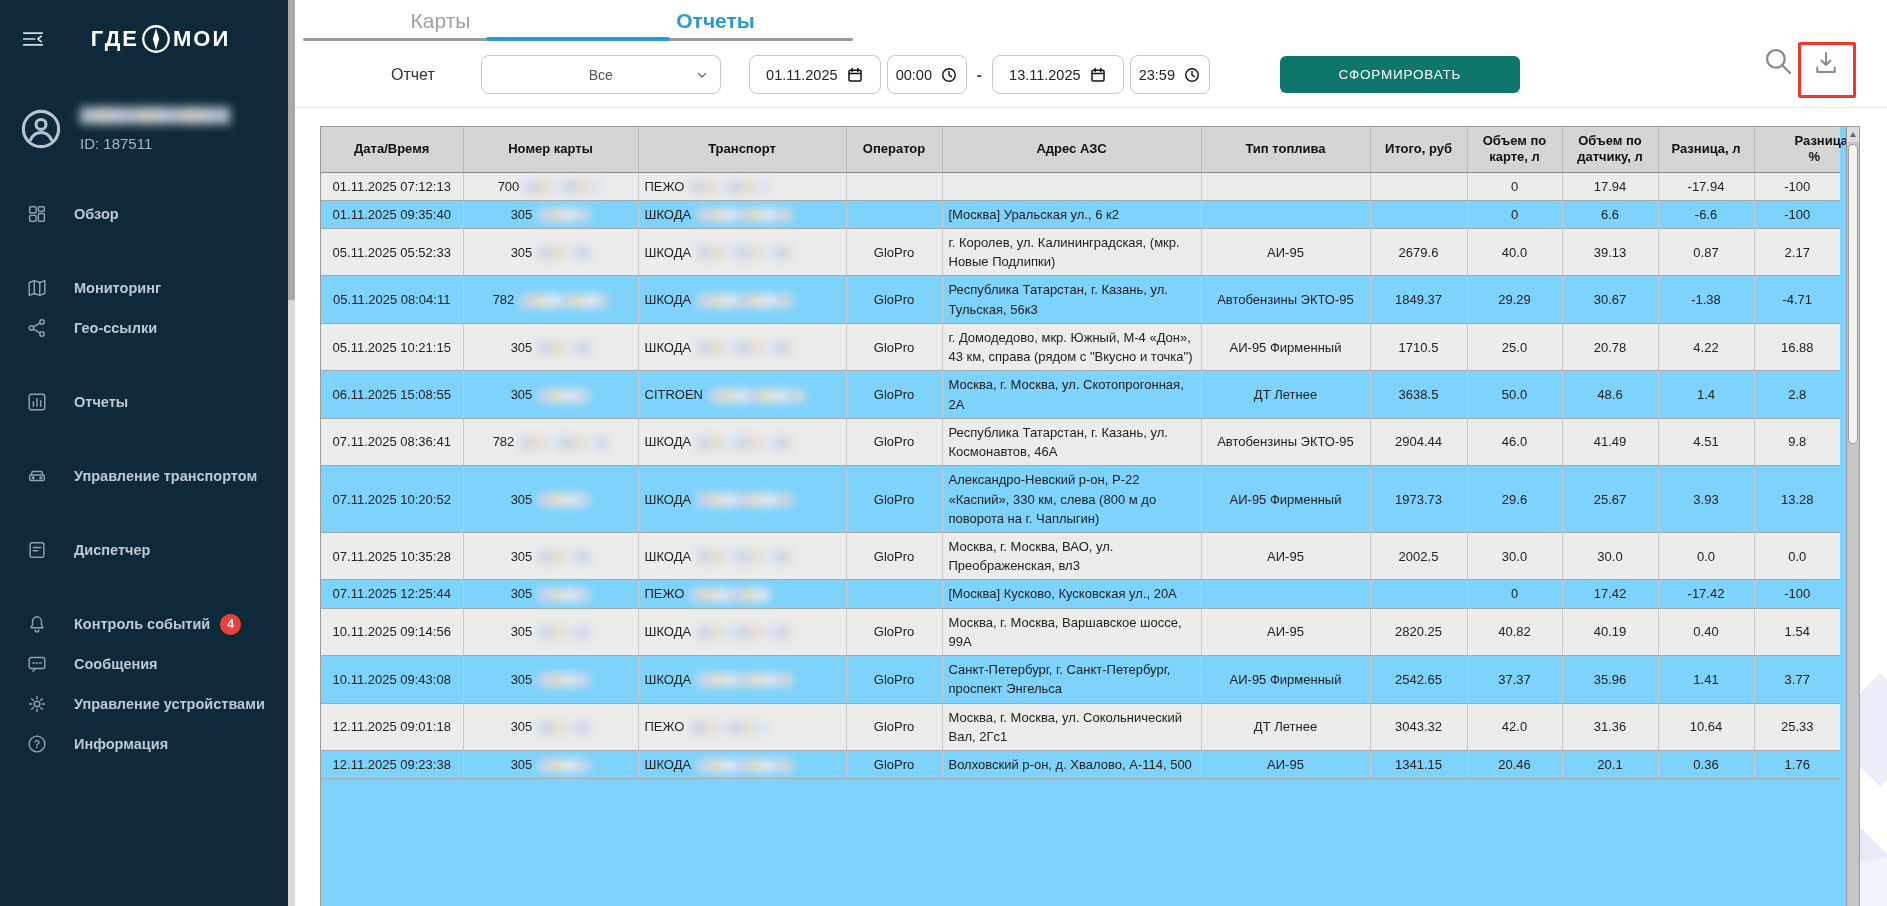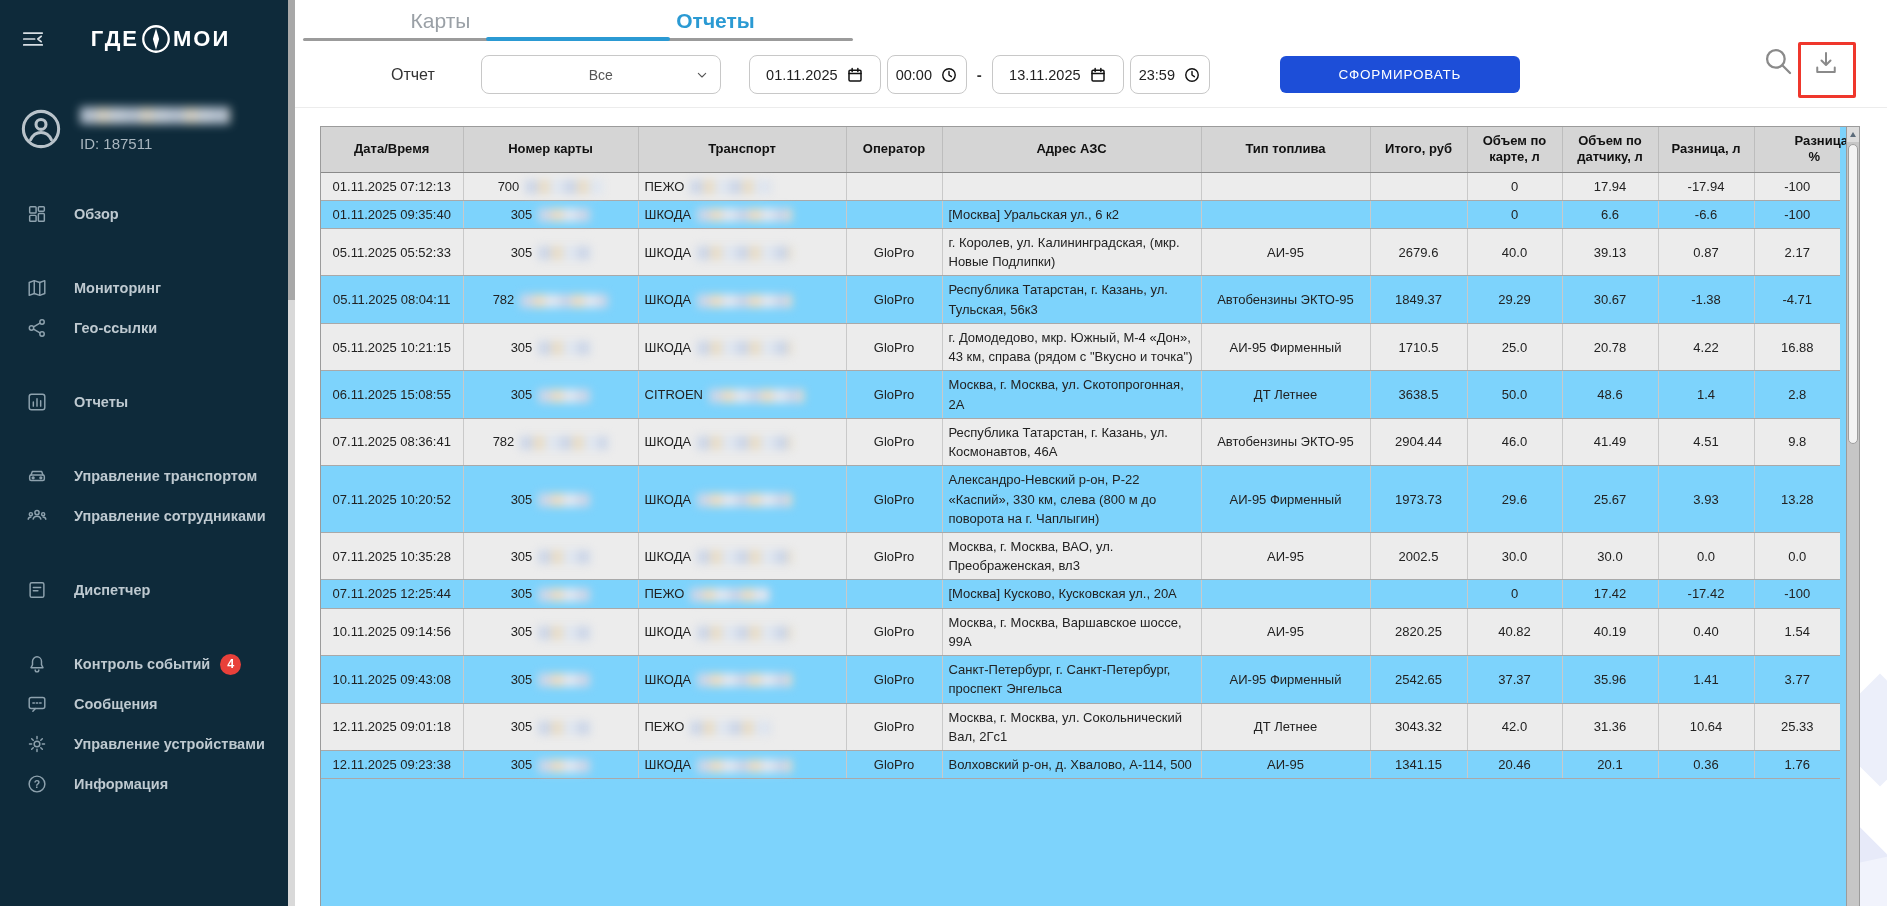--- a/index.html
+++ b/index.html
@@ -43,21 +43,21 @@
   .filters { position:absolute; top:41px; left:0; right:0; height:67px; display:flex; align-items:center; padding-left:96px; }
   .report-label { font-size:16px; color:#333; margin-right:46px; }
   .select { width:240px; height:39px; border:1px solid #c8c8c8; border-radius:8px; display:flex; align-items:center; cursor:pointer; background:#fff; margin-right:28px; position:relative; }
   .select-value { flex:1; text-align:center; font-size:14px; color:#555; }
   .select .ic { width:16px; height:16px; color:#555; position:absolute; right:10px; }
   .input-box { height:39px; border:1px solid #c8c8c8; border-radius:8px; display:flex; align-items:center; justify-content:center; gap:8px; background:#fff; font-size:14.5px; color:#222; cursor:pointer; }
   .date-box { width:132px; }
   .time-box { width:80px; margin-left:6px; }
   .input-box .ic { width:18px; height:18px; color:#111; }
   .range-dash { margin:0 10px; font-size:15px; color:#333; font-weight:700; }
-  .generate-btn { margin-left:70px; width:240px; height:37px; background:#1d4ed8; border:none; border-radius:6px; color:#fff;
+  .generate-btn { margin-left:70px; width:240px; height:37px; background:#0f766e; border:none; border-radius:6px; color:#fff;
     font-family:"Liberation Sans",sans-serif; font-size:13.5px; letter-spacing:.8px; cursor:pointer; }
   .icon-btn { position:absolute; width:34px; height:34px; color:#8a8a8a; cursor:pointer; background:none; border:none; }
   .search-btn { left:1466px; top:44px; }
   .download-btn { left:1516px; top:48px; width:30px; height:30px; }
   .highlight-box { position:absolute; left:1503px; top:42px; width:58px; height:56px; border:3px solid #ef372c; border-radius:2px; z-index:30; pointer-events:none; }
 
   
   .table-wrap { position:relative; margin:18px 27px 0 25px; height:817px; overflow:hidden; border:1px solid #9b9b9b; background:#7dd3fc; z-index:2; }
   table { border-collapse:collapse; table-layout:fixed; width:1519px; }
   th { background:#d5d5d5; font-size:13px; font-weight:700; color:#111; padding:4px 6px; height:45px;
@@ -154,31 +154,20 @@
       <div class="nav-group">
         <div class="nav-item">
           <svg class="ic" viewBox="0 0 24 24" fill="none" stroke="currentColor" stroke-width="1.6" stroke-linecap="round" stroke-linejoin="round">
             <path d="M5.5 11l1.4-3.8h10.2L18.5 11"></path>
             <rect x="4" y="11" width="16" height="6" rx="1.6"></rect>
             <circle cx="7.8" cy="14" r="1" fill="currentColor"></circle>
             <circle cx="16.2" cy="14" r="1" fill="currentColor"></circle>
           </svg>
           <span class="nav-label">Управление транспортом</span>
         </div>
-        <div class="nav-item">
-          <svg class="ic" viewBox="0 0 24 24" fill="none" stroke="currentColor" stroke-width="1.6" stroke-linecap="round" stroke-linejoin="round">
-            <circle cx="12" cy="8.2" r="2.3"></circle>
-            <path d="M7.8 15.4c.4-2 2-3.2 4.2-3.2s3.8 1.2 4.2 3.2"></path>
-            <circle cx="5.3" cy="10" r="1.7"></circle>
-            <path d="M2.4 15.5c.3-1.5 1.4-2.4 3-2.4"></path>
-            <circle cx="18.7" cy="10" r="1.7"></circle>
-            <path d="M21.6 15.5c-.3-1.5-1.4-2.4-3-2.4"></path>
-          </svg>
-          <span class="nav-label">Управление сотрудниками</span>
-        </div>
       </div>
       <div class="nav-group">
         <div class="nav-item">
           <svg class="ic" viewBox="0 0 24 24" fill="none" stroke="currentColor" stroke-width="1.6" stroke-linecap="round" stroke-linejoin="round">
             <rect x="4.5" y="4" width="15" height="16" rx="1.8"></rect>
             <path d="M8 9.2h8M8 12.8h5"></path>
           </svg>
           <span class="nav-label">Диспетчер</span>
         </div>
       </div>

